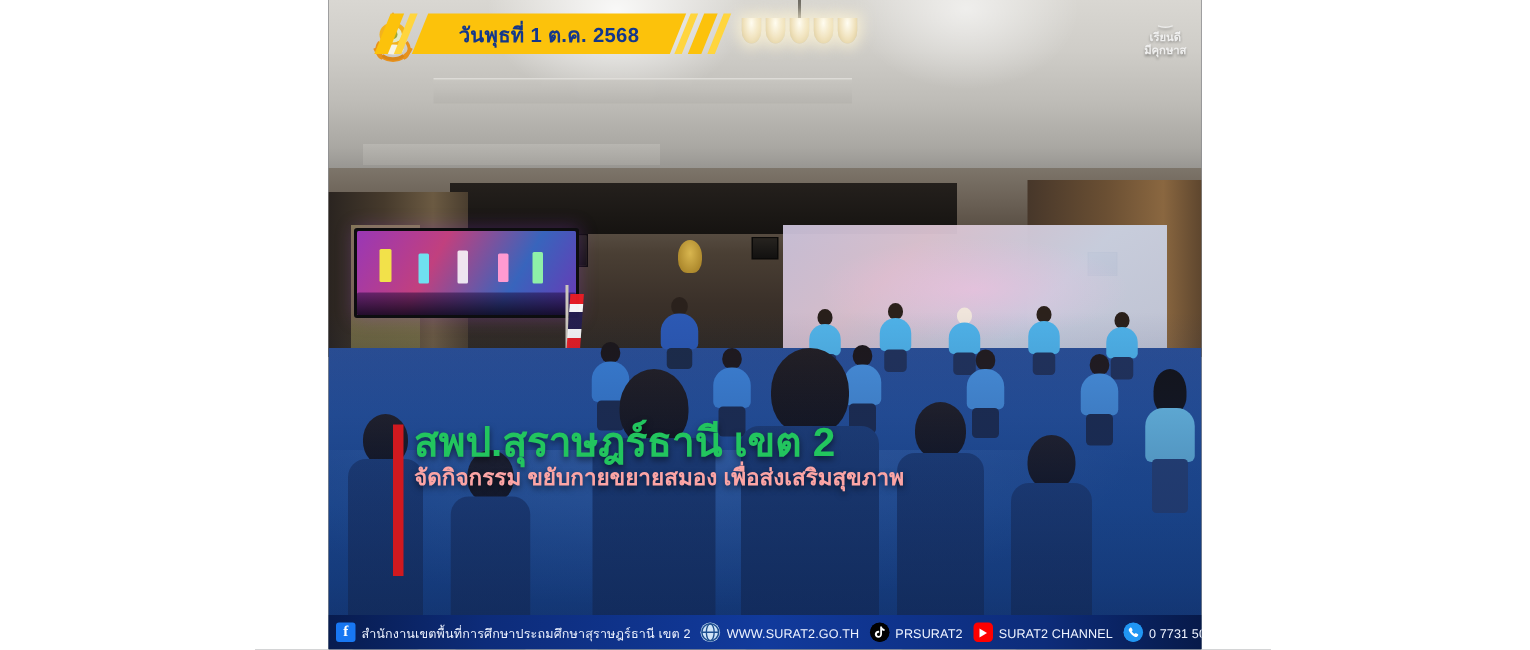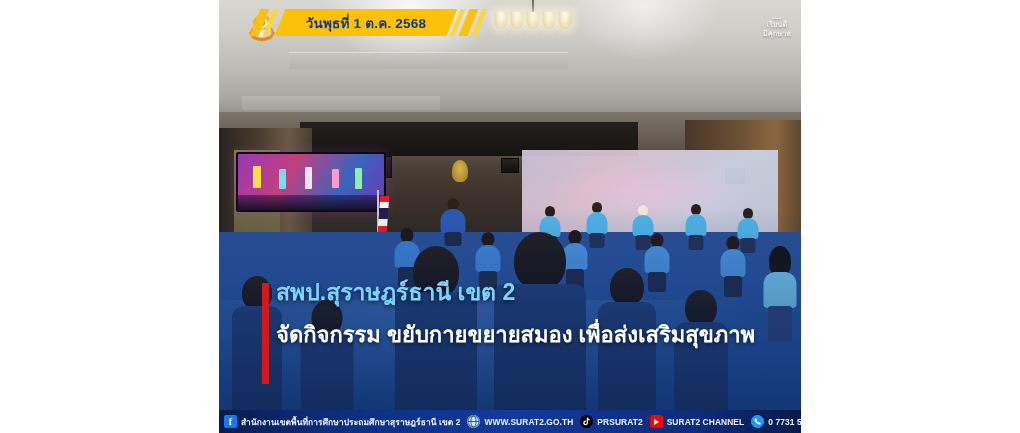--- a/index.html
+++ b/index.html
@@ -119,42 +119,42 @@
     transform:skewX(22deg);color:#13378C;font-weight:bold;font-size:13.5px;
     white-space:nowrap;letter-spacing:.2px;
   }
 
   .redbar{
     position:absolute;left:43px;top:283px;width:7px;height:101px;background:#D0191F;
   }
 
   .headline-wrap{position:absolute;left:57px;top:280px;width:520px;}
   .headline-main{
-    color:#7dd3fc;font-size:23px;font-weight:bold;line-height:1.12;
+    color:#22c55e;font-size:27px;font-weight:bold;line-height:1.12;
     text-shadow:0 2px 4px rgba(0,0,0,.55);white-space:nowrap;
   }
   .headline-sub{
-    color:#ffffff;font-size:22px;font-weight:bold;line-height:1.18;
-    text-shadow:0 2px 4px rgba(0,0,0,.55);white-space:nowrap;margin-top:16px;
+    color:#fca5a5;font-size:15px;font-weight:bold;line-height:1.18;
+    text-shadow:0 2px 4px rgba(0,0,0,.55);white-space:nowrap;
   }
 
   
   .vignette{
     position:absolute;inset:0;pointer-events:none;
     background:linear-gradient(180deg,rgba(10,25,60,0) 48%,rgba(13,38,92,.30) 72%,rgba(12,34,84,.45) 100%);
   }
 
   
   .footer{
     position:absolute;left:0;bottom:0;width:100%;height:23px;
     background:linear-gradient(90deg,#081c4f 0%,#0d2c7a 18%,#113a9c 50%,#0d2c7a 82%,#071a4a 100%);
     display:flex;align-items:center;padding:0 5px;box-sizing:border-box;gap:7px;
   }
   .fitem{display:flex;align-items:center;gap:4px;}
-  .fitem .flabel{color:#eef3ff;font-size:8.4px;font-weight:bold;white-space:nowrap;letter-spacing:.1px;}
+  .fitem .flabel{color:#eef3ff;font-size:8.4px;font-weight:normal;white-space:nowrap;letter-spacing:.1px;}
   .ico{width:13px;height:13px;border-radius:2px;display:flex;align-items:center;justify-content:center;flex:none;}
   .ico-fb{background:#1877F2;color:#fff;font-size:10px;font-weight:bold;font-family:"Liberation Serif",serif;line-height:1;}
   .ico-web{background:#cfe3f7;border-radius:50%;}
   .ico-tt{background:#010101;border-radius:50%;color:#fff;font-size:9px;font-weight:bold;}
   .ico-yt{background:#FF0000;border-radius:3px;}
   .ico-yt i{display:block;width:0;height:0;border-left:5px solid #fff;border-top:3px solid transparent;border-bottom:3px solid transparent;}
   .ico-ph{background:#2196F3;border-radius:50%;color:#fff;font-size:8px;}
 
   
   .emblem{position:absolute;left:25px;top:6px;width:36px;height:42px;}

